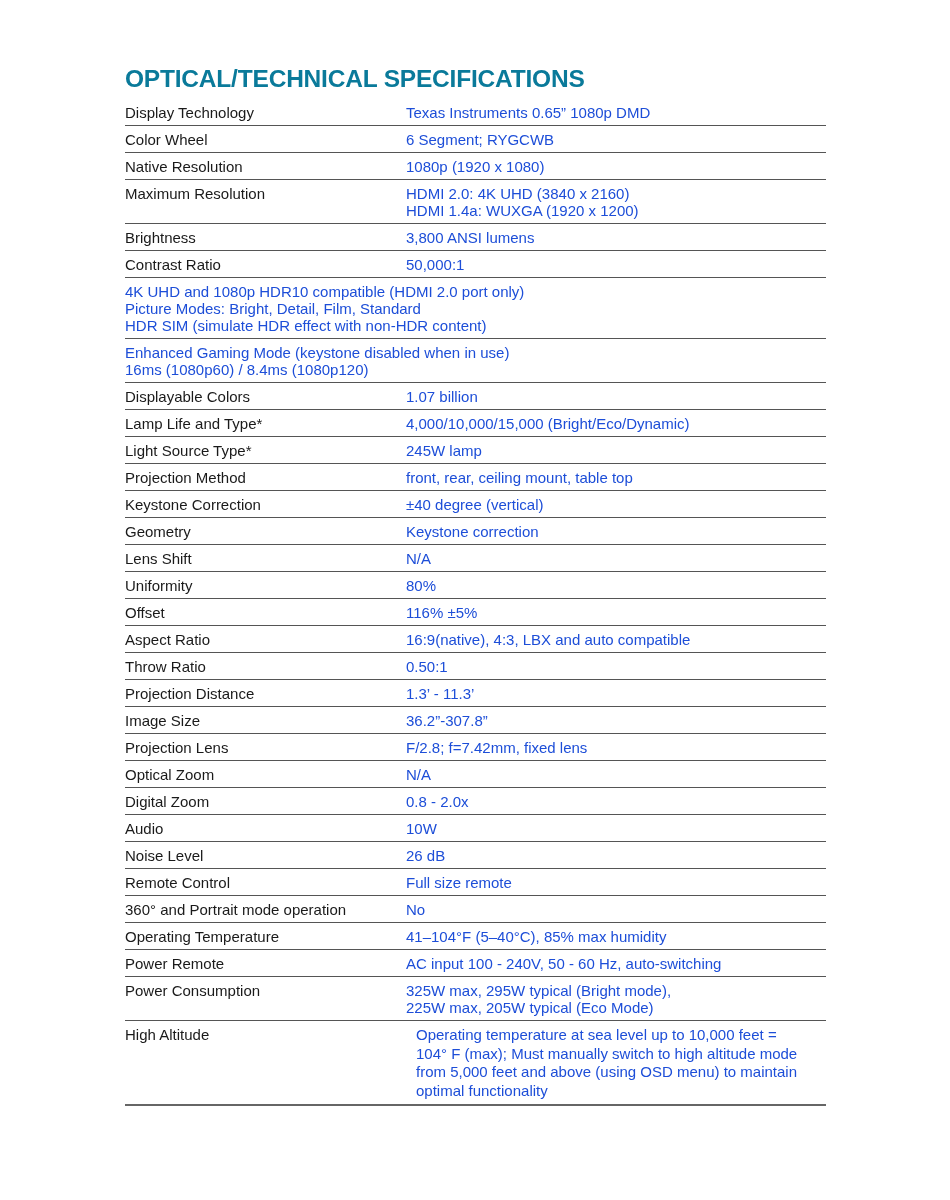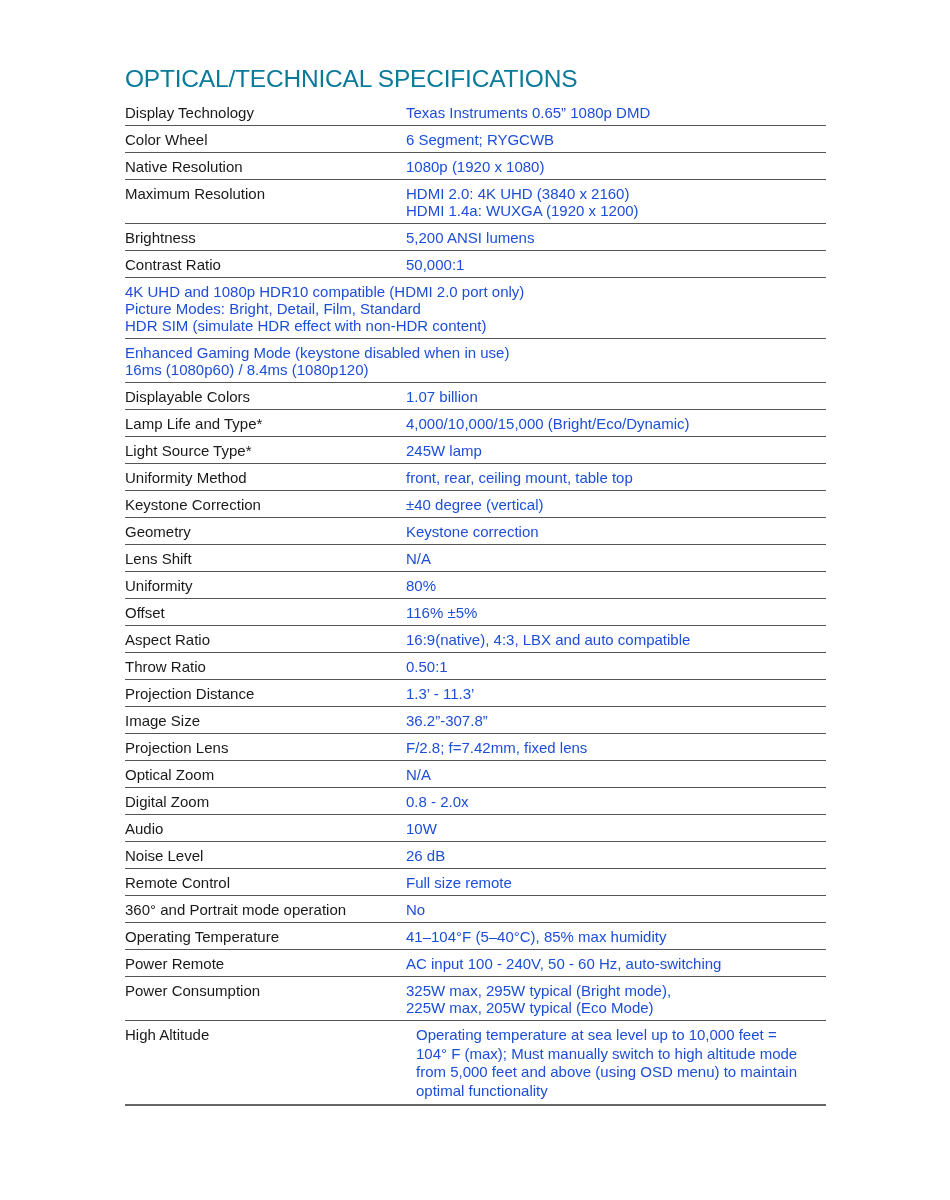--- a/index.html
+++ b/index.html
@@ -16,21 +16,21 @@
     color: #1a1a1a;
   }
   .page {
     position: absolute;
     left: 125px;
     top: 64px;
     width: 701px;
   }
   .title {
     font-family: "Liberation Sans", sans-serif;
-    font-weight: normal;
+    font-weight: bold;
     font-size: 24.5px;
     color: #0a7a9a;
     margin: 0 0 5px 0;
     letter-spacing: -0.2px;
     line-height: 30px;
   }
   .spec-table {
     width: 701px;
     border-collapse: collapse;
   }
@@ -82,21 +82,21 @@
         <div class="spec-label">Native Resolution</div>
         <div class="spec-value">1080p (1920 x 1080)</div>
       </div>
       <div class="spec-row">
         <div class="spec-label">Maximum Resolution</div>
         <div class="spec-value">HDMI 2.0: 4K UHD (3840 x 2160)
 HDMI 1.4a: WUXGA (1920 x 1200)</div>
       </div>
       <div class="spec-row">
         <div class="spec-label">Brightness</div>
-        <div class="spec-value">5,200 ANSI lumens</div>
+        <div class="spec-value">3,800 ANSI lumens</div>
       </div>
       <div class="spec-row">
         <div class="spec-label">Contrast Ratio</div>
         <div class="spec-value">50,000:1</div>
       </div>
       <div class="spec-row">
         <div class="spec-value">4K UHD and 1080p HDR10 compatible (HDMI 2.0 port only)
 Picture Modes: Bright, Detail, Film, Standard
 HDR SIM (simulate HDR effect with non-HDR content)</div>
       </div>
@@ -110,21 +110,21 @@
       </div>
       <div class="spec-row">
         <div class="spec-label">Lamp Life and Type*</div>
         <div class="spec-value">4,000/10,000/15,000 (Bright/Eco/Dynamic)</div>
       </div>
       <div class="spec-row">
         <div class="spec-label">Light Source Type*</div>
         <div class="spec-value">245W lamp</div>
       </div>
       <div class="spec-row">
-        <div class="spec-label">Uniformity Method</div>
+        <div class="spec-label">Projection Method</div>
         <div class="spec-value">front, rear, ceiling mount, table top</div>
       </div>
       <div class="spec-row">
         <div class="spec-label">Keystone Correction</div>
         <div class="spec-value">±40 degree (vertical)</div>
       </div>
       <div class="spec-row">
         <div class="spec-label">Geometry</div>
         <div class="spec-value">Keystone correction</div>
       </div>

